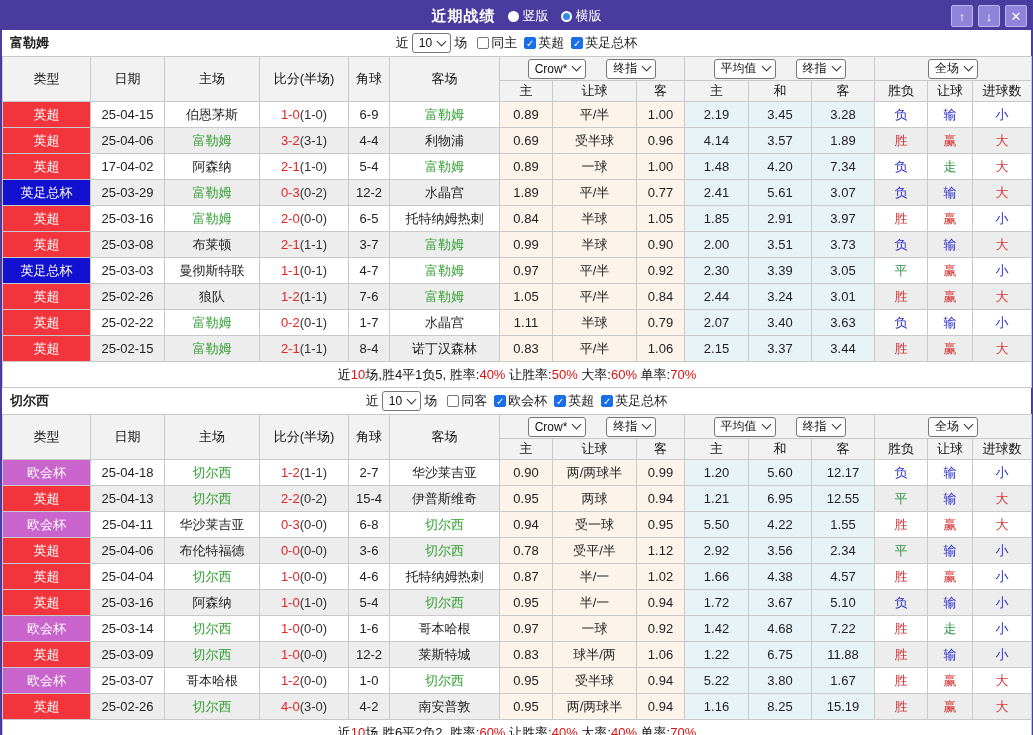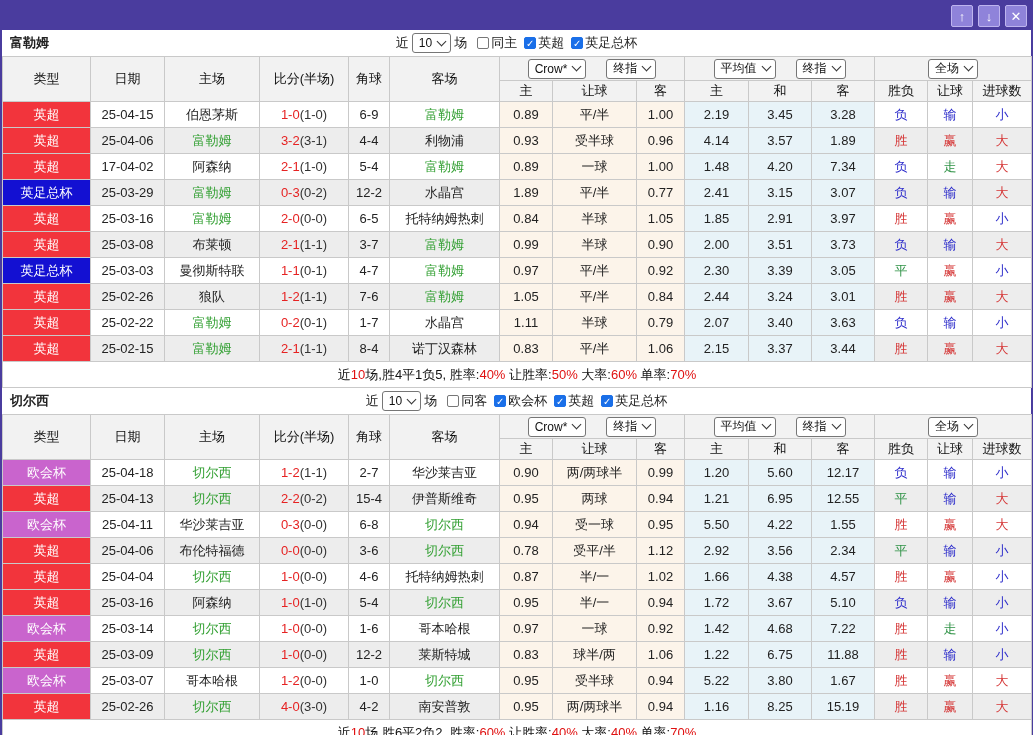--- a/index.html
+++ b/index.html
@@ -39,20 +39,31 @@
   tfoot td{height:25px;background:#fff !important;font-size:13px;color:#111;}
   .red{color:#e01111;}
   .hdr-sels{display:flex;justify-content:center;align-items:center;gap:20px;}
 </style>
 </head>
 <body>
 
 <div class="window">
 
   <div class="titlebar">
+    <div class="title-center">
+      <span class="page-title">近期战绩</span>
+      <span class="radio-opt">
+        <span class="radio-dot"></span>
+        <span>竖版</span>
+      </span>
+      <span class="radio-opt">
+        <span class="radio-dot ring"></span>
+        <span>横版</span>
+      </span>
+    </div>
     <div class="win-btns">
       <span class="win-btn">↑</span>
       <span class="win-btn">↓</span>
       <span class="win-btn">✕</span>
     </div>
   </div>
 
   <div>
     <div class="control-row">
       <span class="team-name">富勒姆</span>
@@ -168,21 +179,21 @@
             <td style="color: rgb(45, 45, 203);">输</td>
             <td style="color: rgb(45, 45, 203);">小</td>
           </tr>
           <tr>
             <td class="type" style="background: rgb(242, 52, 60);">英超</td>
             <td>25-04-06</td>
             <td class="team-focus">富勒姆</td>
             <td><span class="ft">3-2</span><span class="ht">(3-1)</span></td>
             <td>4-4</td>
             <td>利物浦</td>
-            <td class="peach">0.93</td>
+            <td class="peach">0.69</td>
             <td class="peach">受半球</td>
             <td class="peach">0.96</td>
             <td class="blue">4.14</td>
             <td class="blue">3.57</td>
             <td class="blue">1.89</td>
             <td style="color: rgb(213, 53, 53);">胜</td>
             <td style="color: rgb(213, 53, 53);">赢</td>
             <td style="color: rgb(213, 53, 53);">大</td>
           </tr>
           <tr>
@@ -206,21 +217,21 @@
             <td class="type" style="background: rgb(19, 16, 210);">英足总杯</td>
             <td>25-03-29</td>
             <td class="team-focus">富勒姆</td>
             <td><span class="ft">0-3</span><span class="ht">(0-2)</span></td>
             <td>12-2</td>
             <td>水晶宫</td>
             <td class="peach">1.89</td>
             <td class="peach">平/半</td>
             <td class="peach">0.77</td>
             <td class="blue">2.41</td>
-            <td class="blue">3.15</td>
+            <td class="blue">5.61</td>
             <td class="blue">3.07</td>
             <td style="color: rgb(45, 45, 203);">负</td>
             <td style="color: rgb(45, 45, 203);">输</td>
             <td style="color: rgb(213, 53, 53);">大</td>
           </tr>
           <tr>
             <td class="type" style="background: rgb(242, 52, 60);">英超</td>
             <td>25-03-16</td>
             <td class="team-focus">富勒姆</td>
             <td><span class="ft">2-0</span><span class="ht">(0-0)</span></td>

